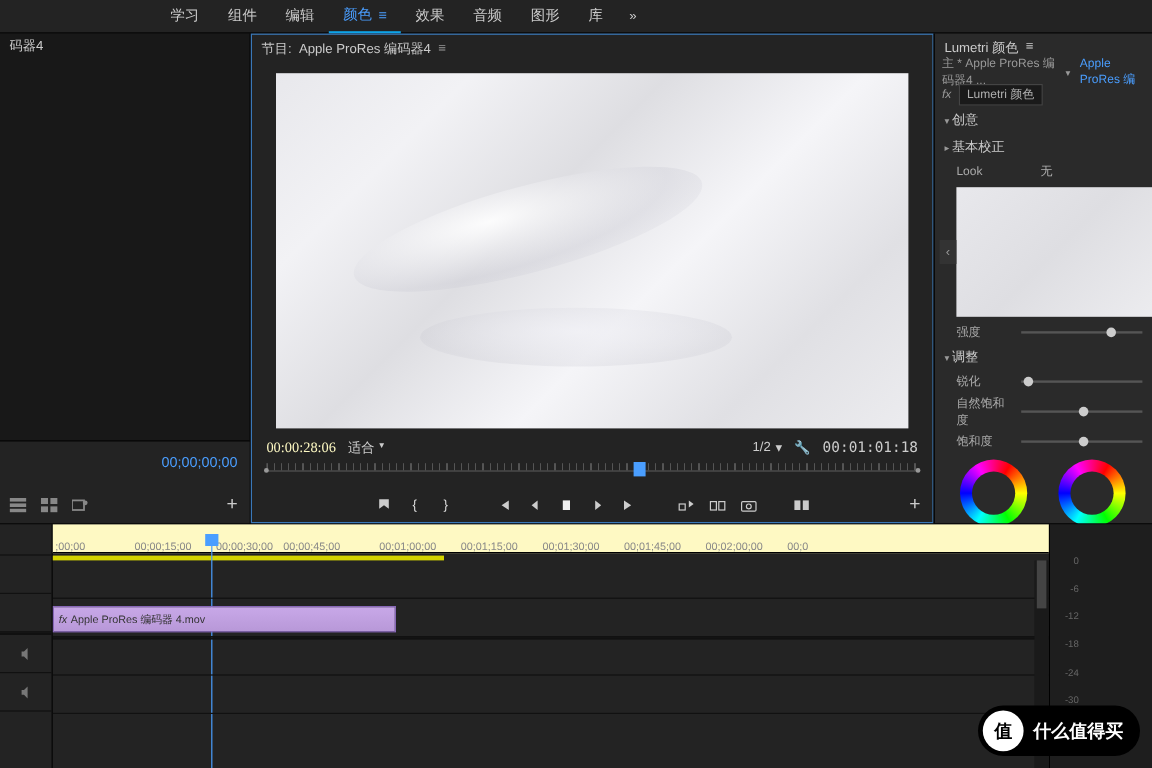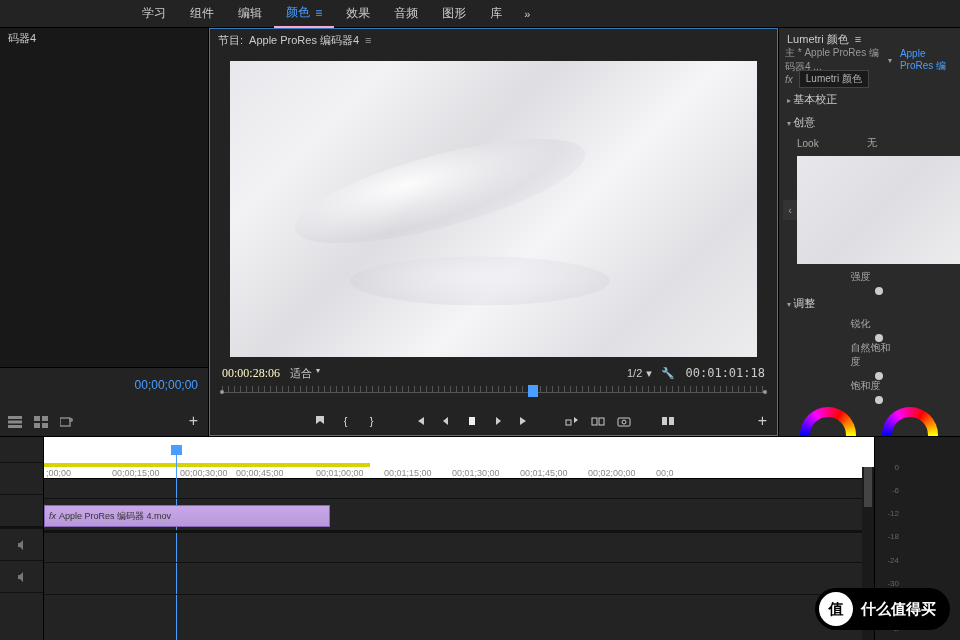--- a/index.html
+++ b/index.html
@@ -1,19 +1,19 @@
 <!DOCTYPE html>
 <html><head>
 <meta charset="utf-8">
 <style>
 * { margin: 0; padding: 0; box-sizing: border-box; user-select: none; }
 body { width: 960px; height: 640px; overflow: hidden; background: #1a1a1a; font-family: "Microsoft YaHei", -apple-system, sans-serif; font-size: 11px; color: #b0b0b0; position: relative; }
 .topbar { height: 28px; background: #232323; display: flex; align-items: center; padding-left: 130px; border-bottom: 1px solid #000; }
 .topbar .tab { padding: 0 12px; height: 28px; display: flex; align-items: center; color: #ccc; font-size: 12px; cursor: pointer; }
-.topbar .tab.active { color: #4a9eff; border-bottom: 2px solid #f9a8d4; }
+.topbar .tab.active { color: #4a9eff; border-bottom: 2px solid #0ea5e9; }
 .topbar .eq { color: #4a9eff; margin-left: 2px; }
 .topbar .more { color: #ccc; padding: 0 10px; cursor: pointer; }
 .main { display: flex; height: 408px; }
 .left-col { width: 209px; background: #181818; display: flex; flex-direction: column; border-right: 1px solid #000; }
 .left-top { flex: 1; border-bottom: 1px solid #000; }
 .left-top-hdr { height: 22px; padding: 3px 8px; color: #ccc; font-size: 11px; }
 .left-bottom { height: 68px; background: #232323; position: relative; }
 .left-tc { position: absolute; right: 10px; top: 10px; color: #4a9eff; font-size: 12px; }
 .left-icons { position: absolute; left: 8px; bottom: 6px; display: flex; gap: 12px; align-items: center; }
 .left-icons svg { width: 14px; height: 12px; }
@@ -53,33 +53,33 @@
 .r-fxrow .fx { color: #999; font-style: italic; }
 .r-fxrow .box { border: 1px solid #444; padding: 1px 6px; background: #1a1a1a; }
 .r-sec { padding: 4px 8px; font-size: 11px; color: #ccc; }
 .r-sec.exp::before { content: "▾ "; font-size: 8px; color: #999; }
 .r-sec.col::before { content: "▸ "; font-size: 8px; color: #999; }
 .r-row { padding: 2px 8px 2px 18px; display: flex; align-items: center; gap: 22px; font-size: 10px; }
 .r-row .lbl { width: 48px; color: #aaa; }
 .r-preview { margin: 4px 0 4px 18px; width: 164px; height: 108px; background: linear-gradient(135deg, #e8e8ec, #dedee2 50%, #ececef); position: relative; }
 .r-preview .nav { position: absolute; top: 44px; width: 14px; height: 20px; background: #333; display: flex; align-items: center; justify-content: center; color: #999; cursor: pointer; }
 .r-preview .nav.l { left: -14px; }
-.slider-row { padding: 2px 8px 2px 18px; display: flex; align-items: center; gap: 6px; font-size: 10px; flex-direction: column; }
+.slider-row { padding: 2px 8px 2px 18px; display: flex; align-items: center; gap: 6px; font-size: 10px; }
 .slider-row .lbl { width: 48px; color: #aaa; }
 .slider-track { flex: 1; height: 2px; background: #555; position: relative; }
 .slider-knob { position: absolute; width: 8px; height: 8px; border-radius: 50%; background: #ccc; top: -3px; }
 .wheels { display: flex; gap: 20px; padding: 6px 0 2px 18px; }
 .wheel { width: 62px; text-align: center; }
 .wheel-ring { width: 56px; height: 56px; margin: 0 auto; border-radius: 50%; background: conic-gradient(from 0deg, #ff0080, #ff0000, #ff8000, #ffff00, #80ff00, #00ff00, #00ff80, #00ffff, #0080ff, #0000ff, #8000ff, #ff00ff, #ff0080); position: relative; }
 .wheel-ring::after { content: ""; position: absolute; inset: 10px; border-radius: 50%; background: #2a2a2a; }
 .bottom { height: 204px; display: flex; background: #181818; border-top: 1px solid #000; }
 .tl-left { width: 44px; background: #232323; border-right: 1px solid #000; }
 .tl-left .trk { height: 32px; border-bottom: 1px solid #111; display: flex; align-items: center; justify-content: center; }
 .tl-main { flex: 1; position: relative; background: #232323; }
-.tl-ruler { height: 42px; background: #ffffff; display: flex; align-items: flex-end; position: relative; border-bottom: 1px solid #000; }
+.tl-ruler { height: 24px; background: #fef9c3; display: flex; align-items: flex-end; position: relative; border-bottom: 1px solid #000; }
 .tl-ruler .tick { position: absolute; bottom: 0; font-size: 9px; color: #888; }
 .tl-yellow { position: absolute; top: 26px; left: 0; width: 326px; height: 4px; background: #d4d400; }
 .tl-playhead { position: absolute; top: 8px; bottom: 0; left: 132px; width: 1px; background: #4a9eff; }
 .tl-playhead::before { content: ""; position: absolute; top: 0; left: -5px; width: 11px; height: 10px; background: #4a9eff; }
 .tl-tracks { position: absolute; top: 30px; left: 0; right: 0; bottom: 0; }
 .tl-track { height: 32px; border-bottom: 1px solid #111; position: relative; }
 .tl-sep { position: absolute; top: 94px; left: 0; right: 0; height: 2px; background: #111; }
 .tl-clip { position: absolute; left: 0; top: 68px; width: 286px; height: 22px; background: linear-gradient(#c8a8e8, #b898d8); border: 1px solid #8868b8; font-size: 9px; color: #333; padding: 1px 4px; display: flex; align-items: center; gap: 3px; }
 .tl-clip .fx { font-style: italic; }
 .tl-scroll { position: absolute; right: 0; top: 30px; bottom: 0; width: 12px; background: #1a1a1a; }
@@ -235,22 +235,22 @@
       </div>
     <div class="r-crumb">
       <span class="master">主 * Apple ProRes 编码器4 ...</span>
       <span class="chev">▾</span>
       <span class="clip">Apple ProRes 编</span>
     </div>
     <div class="r-fxrow">
       <span class="fx">fx</span>
       <span class="box">Lumetri 颜色</span>
     </div>
+    <div class="r-sec exp">创意</div>
     <div class="r-sec col">基本校正</div>
-    <div class="r-sec exp">创意</div>
     <div class="r-row">
       <span class="lbl">Look</span>
       <span>无</span>
     </div>
     <div class="r-preview">
       <div class="nav l">‹</div>
     </div>
     <div class="slider-row">
         <span class="lbl">强度</span>
         <div class="slider-track">

